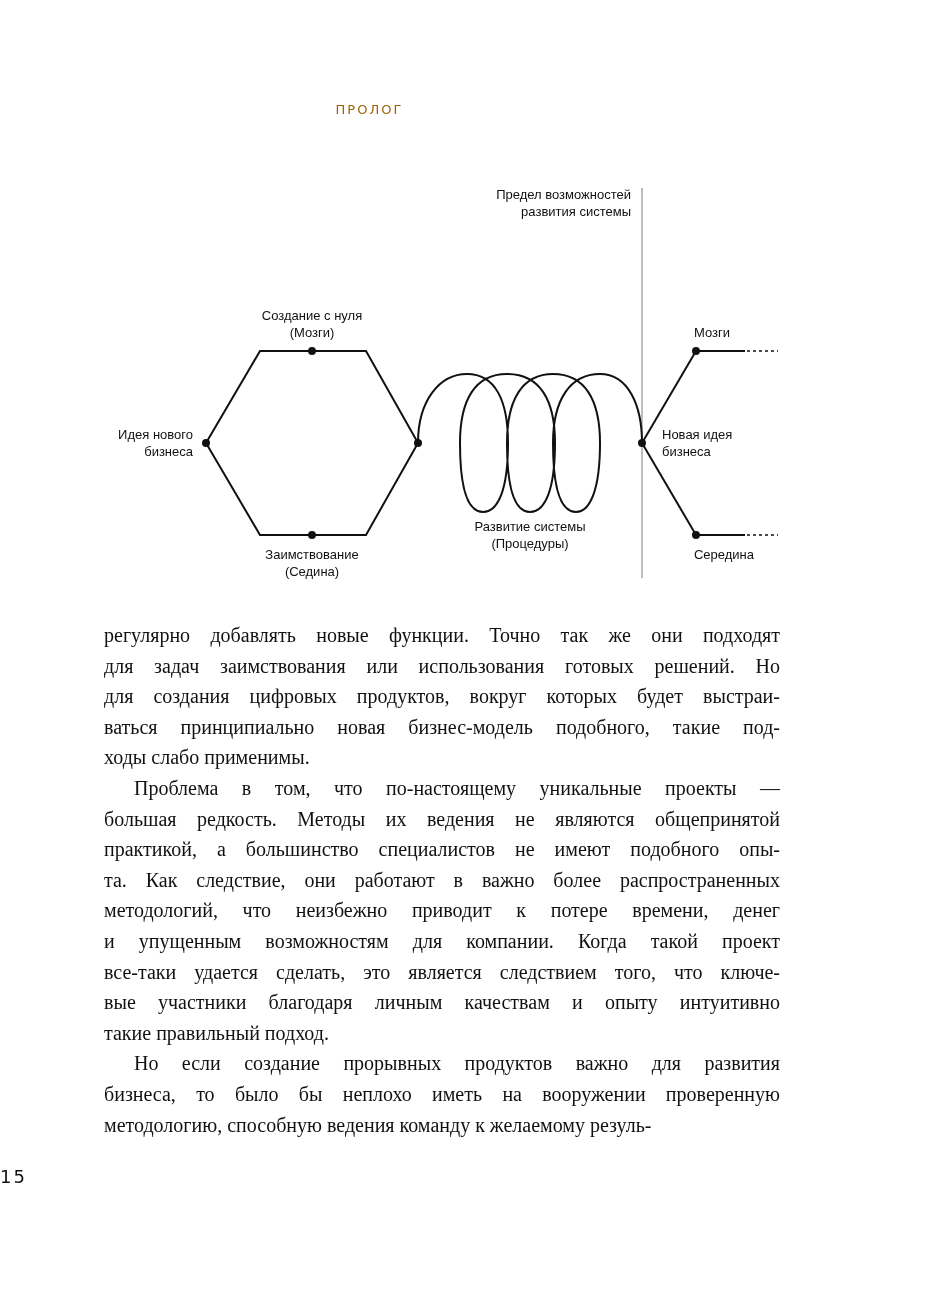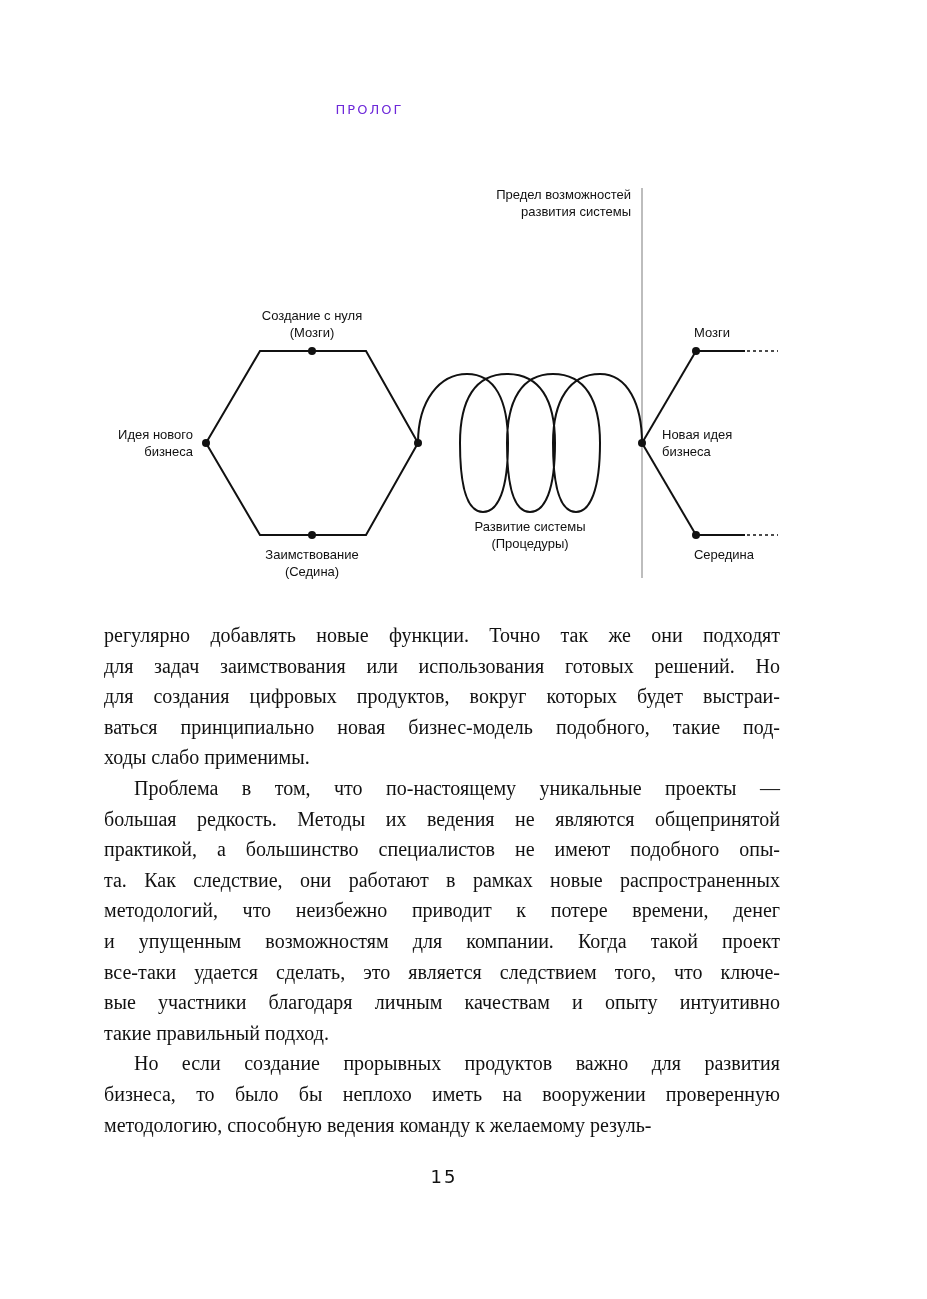--- a/index.html
+++ b/index.html
@@ -1,34 +1,34 @@
 <!DOCTYPE html>
 <html><head>
 <meta charset="utf-8">
 <style>
   html, body { margin: 0; padding: 0; background: #ffffff; }
   body { width: 927px; height: 1299px; position: relative; overflow: hidden; }
   .running-head {
     position: absolute; left: 0; width: 739px; top: 102px;
     text-align: center; font-family: "DejaVu Sans", sans-serif;
-    font-size: 13px; letter-spacing: 2px; color: #6d28d9;
+    font-size: 13px; letter-spacing: 2px; color: #a16207;
   }
   svg.diagram { position: absolute; left: 0; top: 0; }
   .dlabel { font-family: "Liberation Sans", sans-serif; font-size: 13px; fill: #111; }
   .body-text {
     position: absolute; left: 104px; top: 620px; width: 676px;
     font-family: "Liberation Serif", serif; font-size: 20px; line-height: 30.6px;
     color: #111; text-align: justify;
   }
   .body-text p { margin: 0; }
   .line { display: block; text-align-last: justify; white-space: nowrap; }
   .line.last { text-align-last: left; }
   .folio {
-    position: absolute; left: 0; width: 794px; top: 1166px; text-align: center;
-    font-family: "DejaVu Sans", sans-serif; font-size: 18px; letter-spacing: 2px; color: #111; padding-left: 47px;
+    position: absolute; left: 0; width: 794px; top: 1166px; text-align: left;
+    font-family: "DejaVu Sans", sans-serif; font-size: 18px; letter-spacing: 2px; color: #111;
   }
 </style>
 </head>
 <body>
 
 <div class="running-head">ПРОЛОГ</div>
 
 <svg class="diagram" width="927" height="600" viewBox="0 0 927 600">
 
   <line x1="642" y1="188" x2="642" y2="578" stroke="#9a9a9a" stroke-width="1.3"></line>
@@ -87,21 +87,21 @@
       <span class="line">регулярно добавлять новые функции. Точно так же они подходят</span>
       <span class="line">для задач заимствования или использования готовых решений. Но</span>
       <span class="line">для создания цифровых продуктов, вокруг которых будет выстраи-</span>
       <span class="line">ваться принципиально новая бизнес-модель подобного, такие под-</span>
       <span class="line last">ходы слабо применимы.</span>
     </p>
     <p>
       <span class="line" style="padding-left: 30px;">Проблема в том, что по-настоящему уникальные проекты —</span>
       <span class="line">большая редкость. Методы их ведения не являются общепринятой</span>
       <span class="line">практикой, а большинство специалистов не имеют подобного опы-</span>
-      <span class="line">та. Как следствие, они работают в рамках новые распространенных</span>
+      <span class="line">та. Как следствие, они работают в важно более распространенных</span>
       <span class="line">методологий, что неизбежно приводит к потере времени, денег</span>
       <span class="line">и упущенным возможностям для компании. Когда такой проект</span>
       <span class="line">все-таки удается сделать, это является следствием того, что ключе-</span>
       <span class="line">вые участники благодаря личным качествам и опыту интуитивно</span>
       <span class="line last">такие правильный подход.</span>
     </p>
     <p>
       <span class="line" style="padding-left: 30px;">Но если создание прорывных продуктов важно для развития</span>
       <span class="line">бизнеса, то было бы неплохо иметь на вооружении проверенную</span>
       <span class="line last">методологию, способную ведения команду к желаемому резуль-</span>

